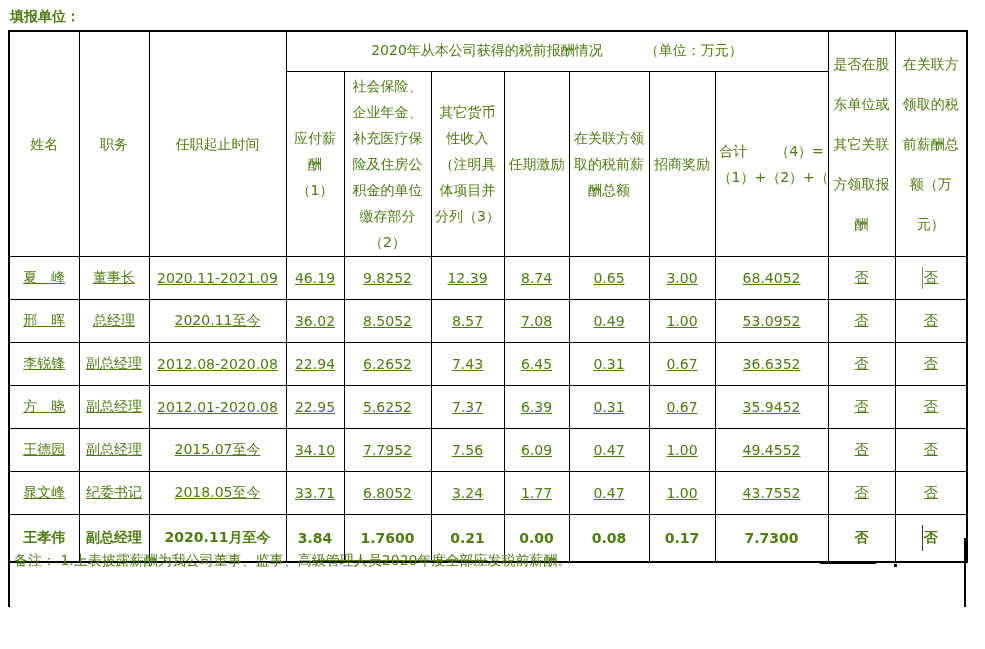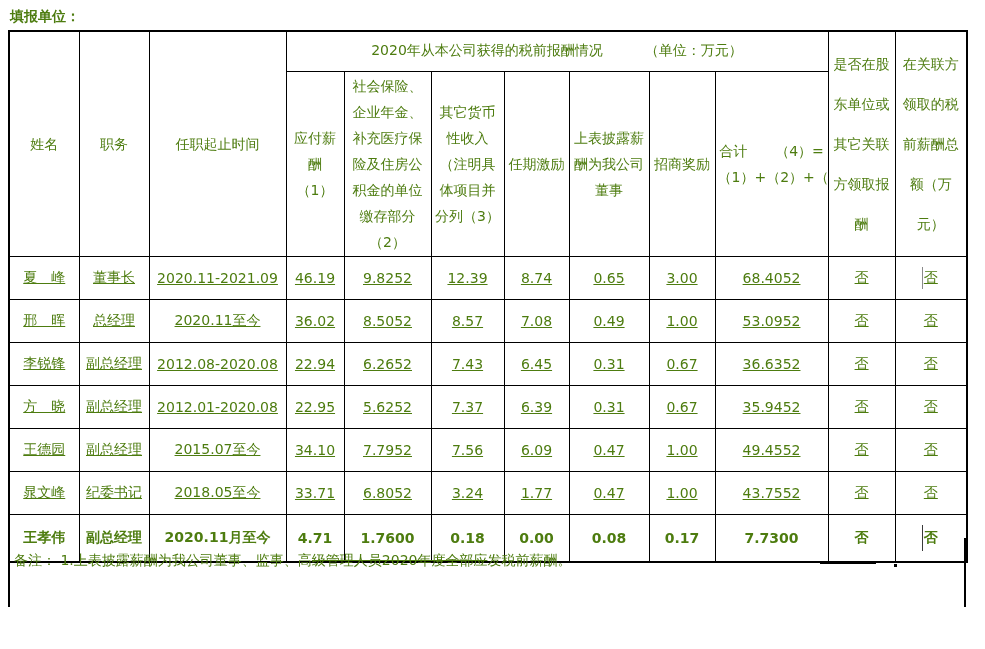--- a/index.html
+++ b/index.html
@@ -133,21 +133,21 @@
       <td class="hdr hdr-wide" rowspan="2">在关联方领取的税前薪酬总额（万元）</td>
     </tr>
     <tr class="hdr-sub">
       <td class="hdr">应付薪
 酬
 （1）</td>
       <td class="hdr">社会保险、企业年金、补充医疗保险及住房公积金的单位缴存部分
 （2）</td>
       <td class="hdr">其它货币性收入（注明具体项目并分列（3）</td>
       <td class="hdr">任期激励</td>
-      <td class="hdr">上表披露薪酬为我公司董事</td>
+      <td class="hdr">在关联方领取的税前薪酬总额</td>
       <td class="hdr">招商奖励</td>
       <td class="hdr">合计　　（4）=
 （1）+（2）+（3）</td>
     </tr>
 
     <tr class="data-row">
       <td>夏　峰</td>
       <td class="pos-cell">董事长</td>
       <td>2020.11-2021.09</td>
       <td>46.19</td>
@@ -236,23 +236,23 @@
       <td>1.00</td>
       <td>43.7552</td>
       <td>否</td>
       <td>否</td>
     </tr>
 
     <tr class="data-row-last">
       <td>王孝伟</td>
       <td class="pos-cell">副总经理</td>
       <td class="term-left">2020.11月至今</td>
-      <td>4.71</td>
+      <td>3.84</td>
       <td>1.7600</td>
-      <td>0.18</td>
+      <td>0.21</td>
       <td>0.00</td>
       <td>0.08</td>
       <td>0.17</td>
       <td>7.7300</td>
       <td>否</td>
       <td class="rel">
         <span class="text-cursor cursor-dark"></span>
         <span>否</span>
       </td>
     </tr>

